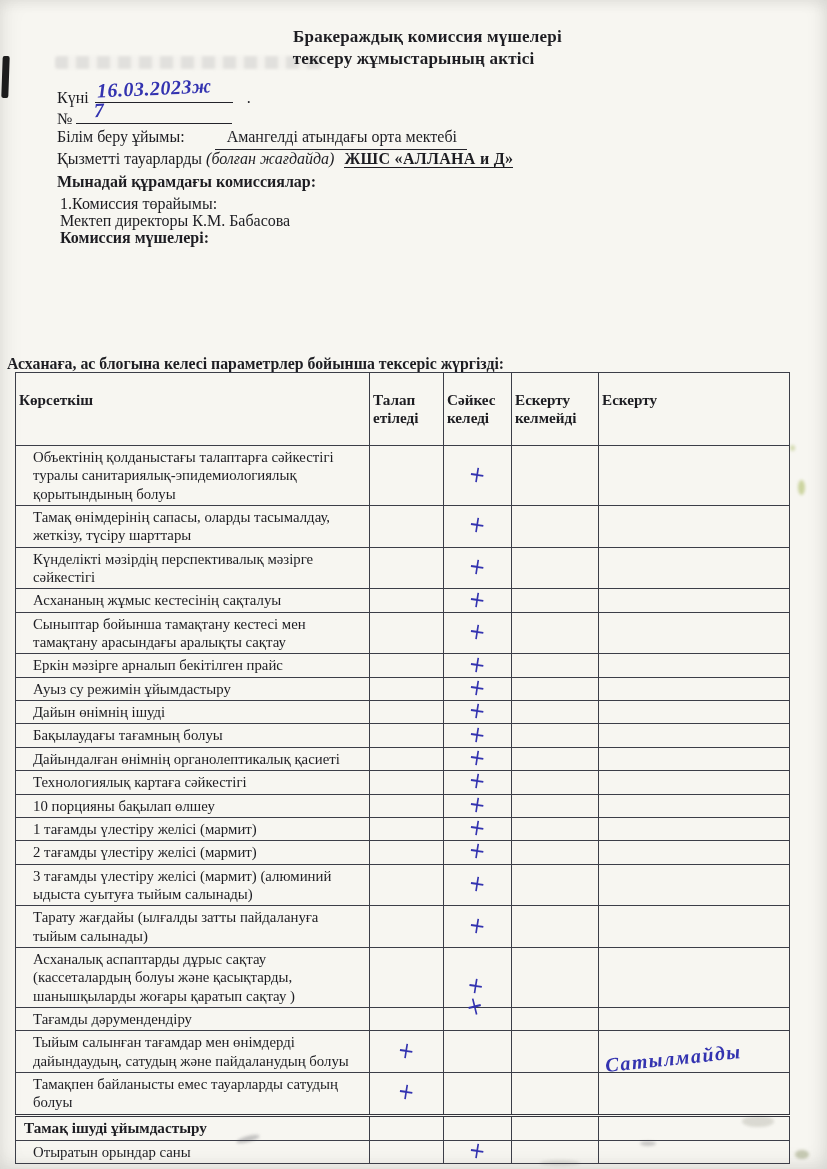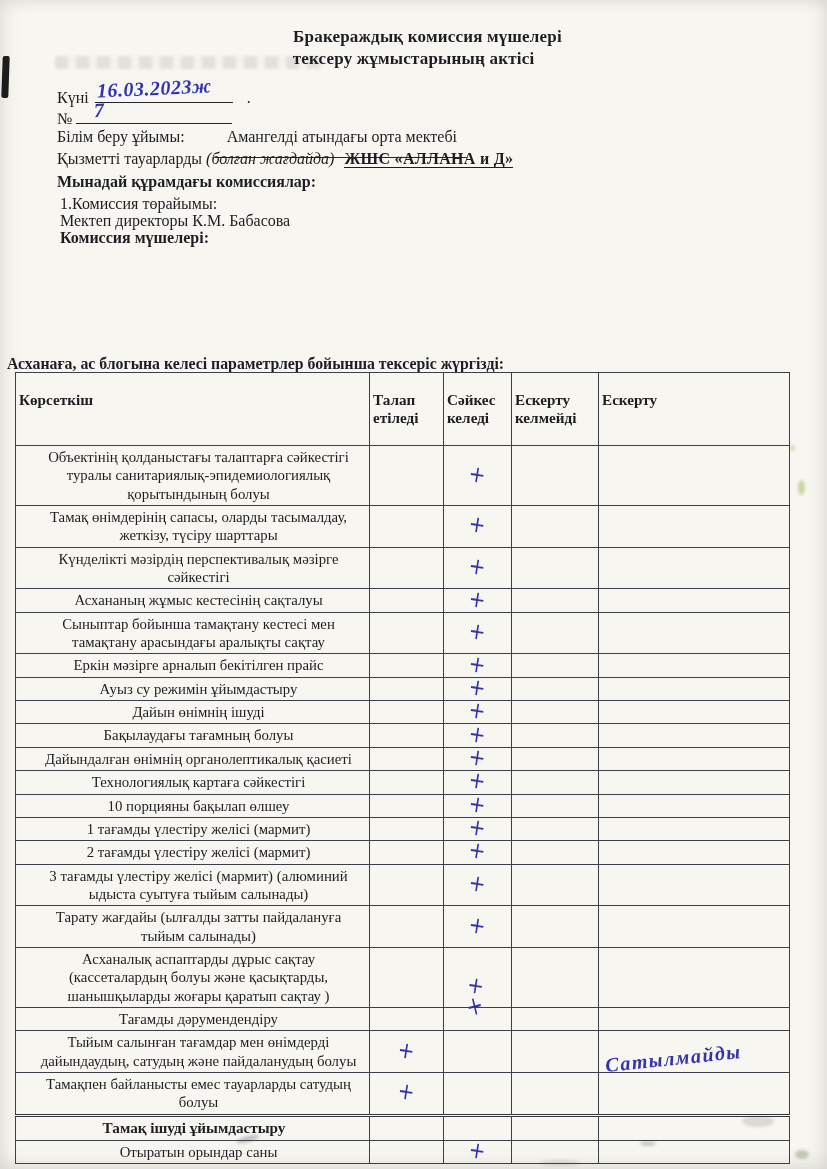--- a/index.html
+++ b/index.html
@@ -16,39 +16,39 @@
   .title.l1 { top:27px;margin-left:14px; }
   .title.l2 { top:49px; }
   .meta-line { position:absolute; left:57px; font-size:16px; white-space:nowrap; }
   .blank { display:inline-block; position:relative; border-bottom:1.4px solid #23232a; vertical-align:baseline; }
   .date-blank { width:138px; height:17px; margin-left:6px; }
   .num-blank  { width:156px; height:17px; margin-left:4px; }
   .hw { color:var(--ink); font-style:italic; }
   .hw-date { position:absolute; left:2px; top:-9px; font-size:20px; font-weight:bold; letter-spacing:.5px; transform:rotate(-2.5deg); white-space:nowrap; }
   .hw-num  { position:absolute; left:18px; top:-8px; font-size:20px; font-weight:bold; transform:rotate(-3deg); }
   .dot { margin-left:14px; }
-  .u-val { border-bottom:1.4px solid #23232a; padding:0 10px 12px 12px; margin-left:30px; }
+  .u-val { border-bottom:1.4px solid #23232a; padding:0 10px 4px 12px; margin-left:30px; }
   .it { font-style:italic; }
   .bold { font-weight:bold; }
   .prov-val { font-weight:bold; border-bottom:1.6px solid #1c1c22; margin-left:6px; letter-spacing:.3px; }
   
   .roles-col { position:absolute; left:59px; top:245px; font-size:16px; line-height:17.3px; }
   .names-col { position:absolute; left:365px; top:239px; font-size:16px; line-height:17.6px; }
   .roles-col div, .names-col div { white-space:nowrap; }
   
   .caption { position:absolute; left:7px; top:355px; font-weight:bold; font-size:15.8px; }
   table.insp { position:absolute; left:15px; top:372px; width:774px; border-collapse:collapse; table-layout:fixed; }
   table.insp col.c0 { width:354px; } table.insp col.c1 { width:74px; }
   table.insp col.c2 { width:68px; }  table.insp col.c3 { width:87px; }
   table.insp col.c4 { width:191px; }
   table.insp th, table.insp td { border:1.5px solid var(--line); }
   table.insp th { font-size:15.2px; font-weight:bold; vertical-align:top; padding:18px 3px; text-align:left; height:47px; }
   th.th-center { text-align:center; vertical-align:middle; }
   th.th-esk { text-align:center; vertical-align:top; padding-top:3px; }
-  td.c-label { font-size:14.8px; line-height:1.24; padding:2px 5px 2px 17px; vertical-align:middle;text-align:center; }
+  td.c-label { font-size:14.8px; line-height:1.24; padding:2px 5px 2px 17px; vertical-align:middle; }
   tr.section-row td { border-top:3px double #33343c; }
   tr.section-row td.c-label { font-weight:bold; font-size:15.2px; padding-left:8px; }
   td.c-mark { text-align:center; vertical-align:middle; position:relative; overflow:visible; }
   .mark { display:inline-block; font-family:"DejaVu Sans", sans-serif; font-size:20px; font-style:normal; line-height:10px; transform:rotate(9deg) scaleY(1.15); }
   .mark.shift-down { transform:rotate(9deg) scaleY(1.15) translateY(9px); }
   .mark.shift-up   { transform:rotate(-14deg) scaleY(1.3) translateY(-9px); }
   td.c-note { position:relative; overflow:visible; }
   .note-hw { position:absolute; left:6px; bottom:2px; font-size:20px; font-weight:bold; letter-spacing:1.5px; transform:rotate(-6deg); white-space:nowrap; }
   
   .art { position:absolute; pointer-events:none; }

